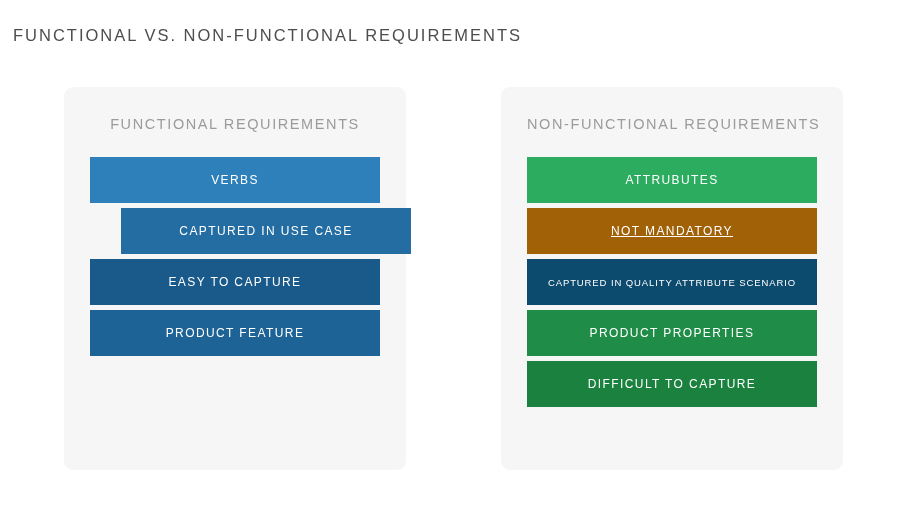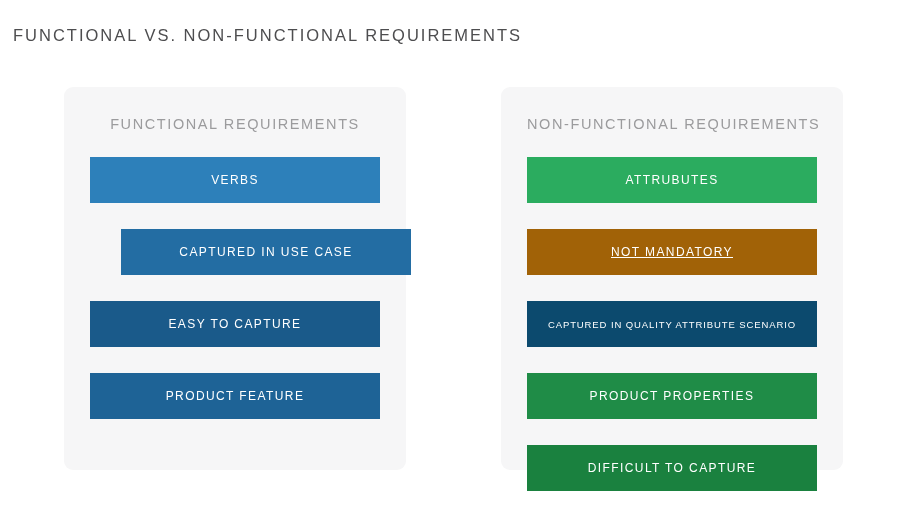--- a/index.html
+++ b/index.html
@@ -45,21 +45,21 @@
     font-size: 14.5px;
     letter-spacing: 1.6px;
     color: #9b9b9d;
     font-weight: 400;
     white-space: nowrap;
   }
   .bars {
     margin-top: 23px;
     display: flex;
     flex-direction: column;
-    gap: 26px;
+    gap: 5px;
   }
   .bar {
     height: 46px;
     width: 100%;
     display: flex;
     align-items: center;
     justify-content: center;
     color: #ffffff;
     font-size: 12px;
     letter-spacing: 1.4px;

